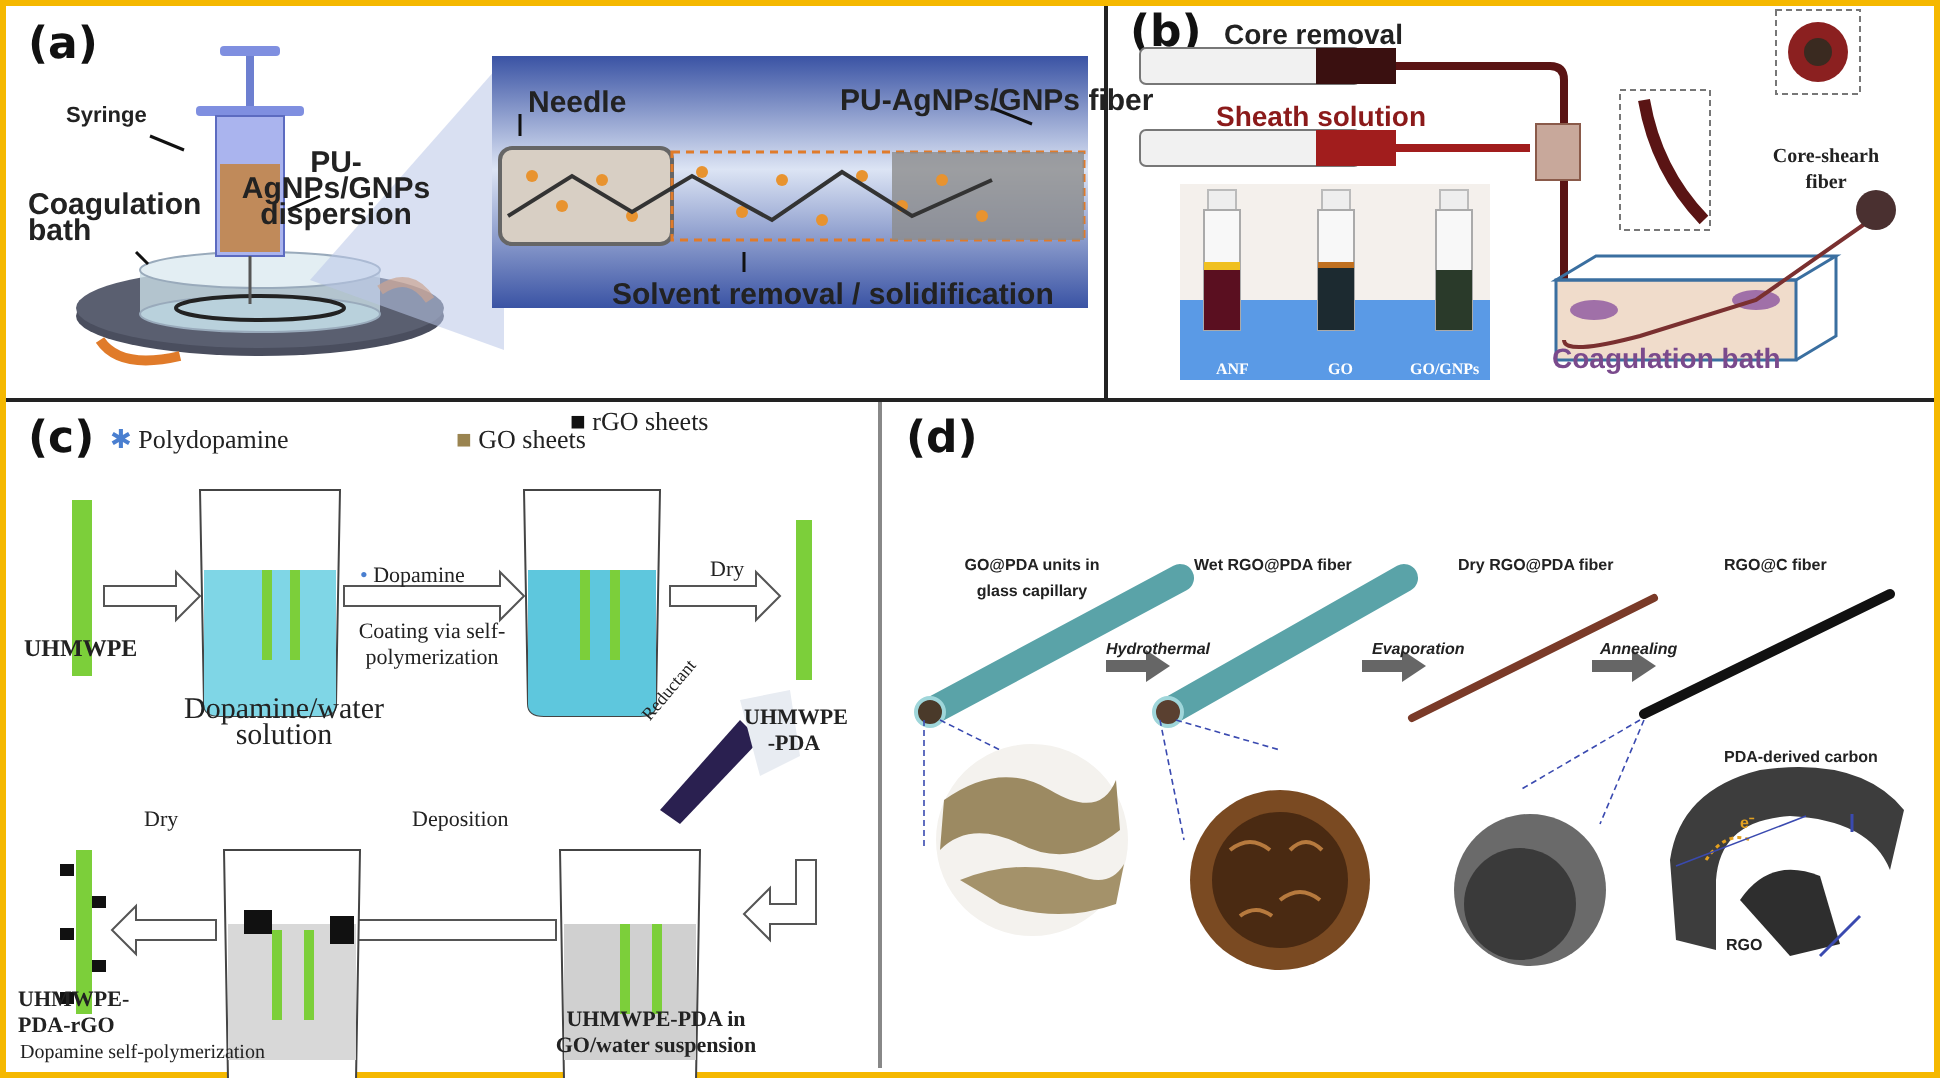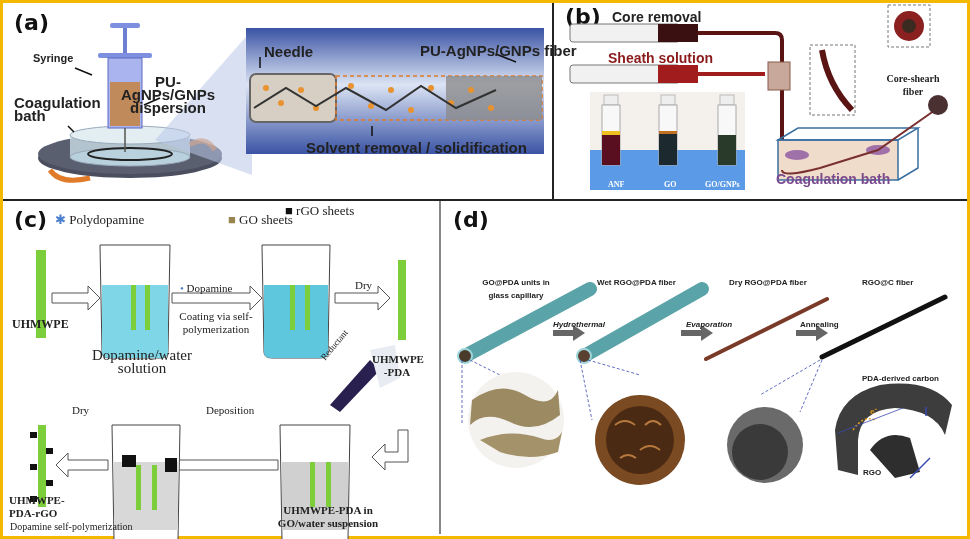--- a/index.html
+++ b/index.html
@@ -275,17 +275,17 @@
     <line x1="486" y1="207" x2="486" y2="216" stroke="#3a4ab0" stroke-width="1.5"></line>
     <line x1="470" y1="278" x2="490" y2="258" stroke="#3a4ab0" stroke-width="1.5"></line>
   </svg>
 
   <div class="lbl t-center" style="left:471px;top:276px;width:90px;font-size:8px;">GO@PDA units in glass capillary</div>
   <div class="lbl" style="left:597px;top:276px;font-size:8px;">Wet RGO@PDA fiber</div>
   <div class="lbl" style="left:729px;top:276px;font-size:8px;">Dry RGO@PDA fiber</div>
   <div class="lbl" style="left:862px;top:276px;font-size:8px;">RGO@C fiber</div>
   <div class="lbl" style="left:553px;top:318px;font-size:8px;font-style:italic;">Hydrothermal</div>
   <div class="lbl" style="left:686px;top:318px;font-size:8px;font-style:italic;">Evaporation</div>
-  <div class="lbl" style="left:800px;top:318px;font-size:8px;">Annealing</div>
+  <div class="lbl" style="left:800px;top:318px;font-size:8px;font-style:italic;">Annealing</div>
   <div class="lbl" style="left:862px;top:372px;font-size:8px;">PDA-derived carbon</div>
   <div class="lbl" style="left:863px;top:466px;font-size:8px;">RGO</div>
   <div class="lbl" style="left:870px;top:405px;font-size:8px;color:#e2a020;">e⁻</div>
 </div>
 
 </body></html>

